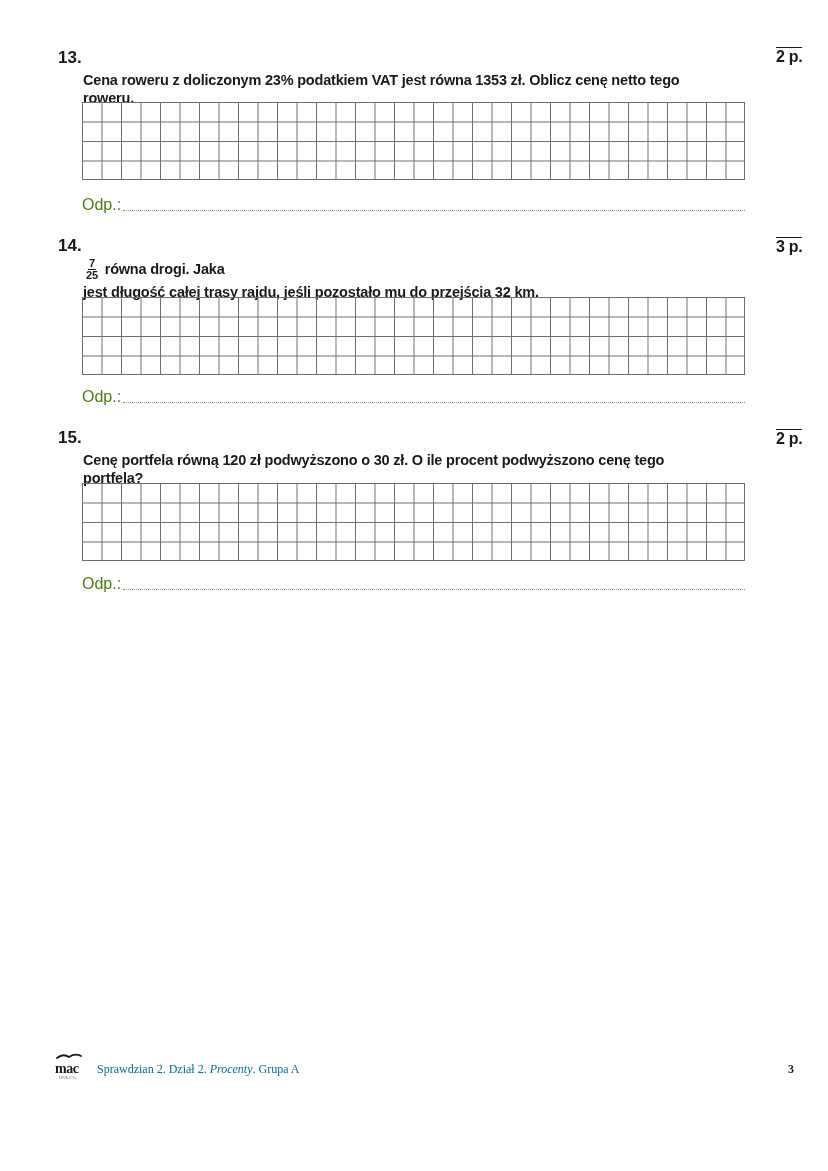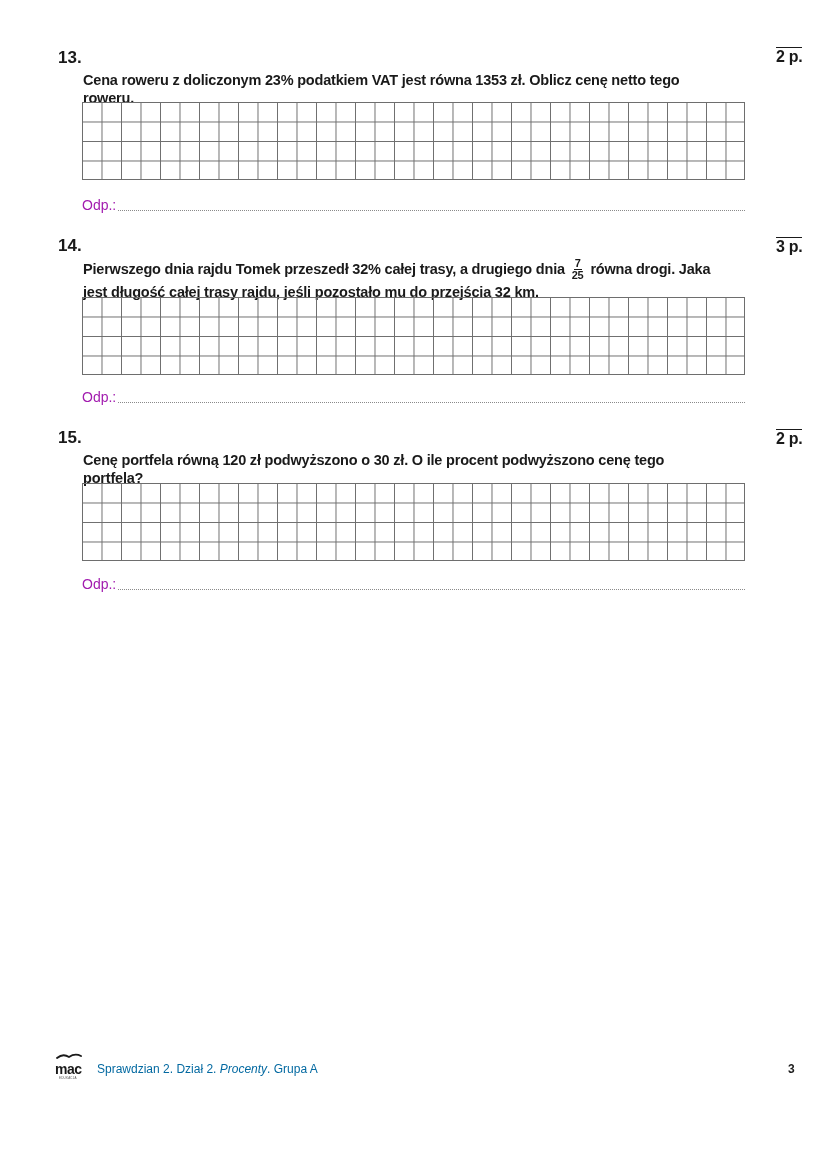--- a/index.html
+++ b/index.html
@@ -14,28 +14,28 @@
     .grid { position: absolute; left: 82px; width: 663px; height: 78px;
       border: 1.3px solid #6e6e6e;
       background-image:
         linear-gradient(to right, #6e6e6e 1.2px, transparent 1.2px),
         linear-gradient(to bottom, #6e6e6e 1.2px, transparent 1.2px);
       background-size: 19.5px 19.5px;
       background-position: -1px -1px;
     }
 
     .answer { position: absolute; left: 82px; width: 663px; height: 18px; display: flex; align-items: flex-end; }
-    .answer-label { font-size: 14px; color: #a21caf; line-height: 16px; margin-right: 2px; }
+    .answer-label { font-size: 16px; color: #4d7c0f; line-height: 16px; margin-right: 2px; }
     .answer-line { flex: 1; border-bottom: 1.3px dotted #8a8a8a; height: 12px; margin-bottom: 2px; }
 
     .frac { display: inline-flex; flex-direction: column; align-items: center; vertical-align: middle; font-size: 11px; line-height: 11px; margin: 0 2px; position: relative; top: -1px; }
     .frac .num { border-bottom: 1.2px solid #1a1a1a; padding: 0 1px; }
     .frac .den { padding: 0 1px; }
 
-    .footer { position: absolute; left: 0; top: 1046px; width: 760px; height: 40px; }
+    .footer { position: absolute; left: 0; top: 1046px; width: 760px; height: 40px; font-family: Liberation Serif, serif; }
     .logo { position: absolute; left: 52px; top: 4px; width: 34px; height: 30px; }
     .logo-arc { position: absolute; left: 4px; top: 2px; }
     .logo-text { position: absolute; left: 3px; top: 11px; font-weight: bold; font-size: 14px; letter-spacing: -0.5px; color: #1a1a1a; }
     .logo-sub { position: absolute; left: 7px; top: 26px; font-size: 3px; color: #555; letter-spacing: 0.2px; }
     .footer-text { position: absolute; left: 97px; top: 16px; font-size: 12px; color: #0369a1; }
     .footer-text i { font-style: italic; }
     .page-num { position: absolute; left: 788px; top: 16px; font-size: 12px; font-weight: bold; color: #1a1a1a; }
   </style>
 </head>
 <body>
@@ -51,21 +51,20 @@
 <div class="grid" style="top:102px;"></div>
 <div class="answer" style="top:195px;">
   <span class="answer-label">Odp.:</span>
   <span class="answer-line"></span>
 </div>
 
 <div class="task" style="top:237px;">
   <span class="task-number" style="top:0px;">14.</span>
   <div class="task-text" style="top:0px;">
     <div>
-      <span>Pierwszego dnia rajdu Tomek przeszedł 32% całej trasy, a drugiego dnia</span>
       <span class="frac">
         <span class="num">7</span>
         <span class="den">25</span>
       </span>
       <span>równa drogi. Jaka</span>
     </div>
     <div style="margin-top:1px;">jest długość całej trasy rajdu, jeśli pozostało mu do przejścia 32 km.</div>
   </div>
   <span class="points" style="top:0px;">3 p.</span>
 </div>

